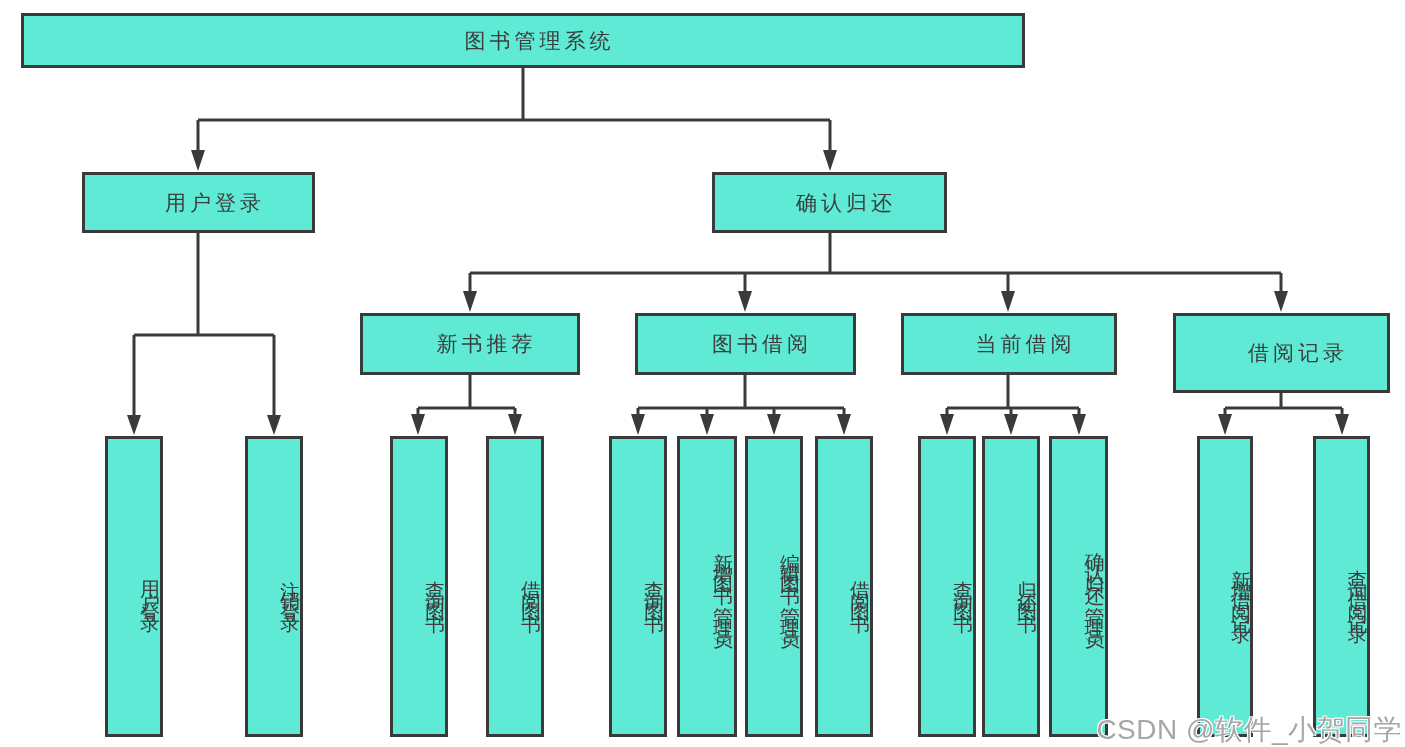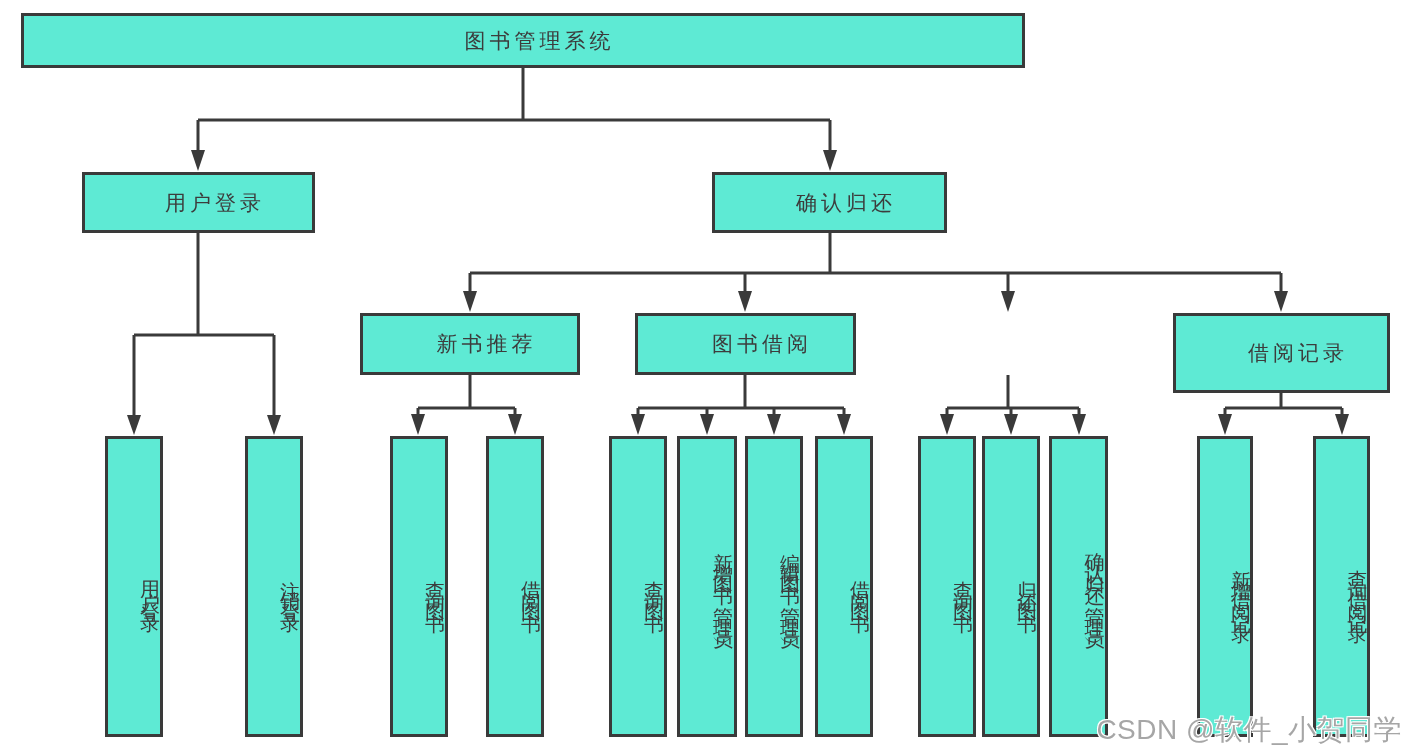--- a/index.html
+++ b/index.html
@@ -101,20 +101,21 @@
     </g>
   </svg>
 
   <div class="box hbox" style="left:21px;top:13px;width:1004px;height:55px">图书管理系统</div>
 
   <div class="box hbox" style="left:82px;top:172px;width:233px;height:61px">用户登录</div>
   <div class="box hbox" style="left:712px;top:172px;width:235px;height:61px">确认归还</div>
 
   <div class="box hbox" style="left:360px;top:313px;width:220px;height:62px">新书推荐</div>
   <div class="box hbox" style="left:635px;top:313px;width:221px;height:62px">图书借阅</div>
+  <div class="box hbox" style="left:901px;top:313px;width:216px;height:62px">当前借阅</div>
   <div class="box hbox" style="left:1173px;top:313px;width:217px;height:80px">借阅记录</div>
 
   <div class="box vbox" style="left:105px;top:436px;width:58px;height:301px">用户登录</div>
   <div class="box vbox" style="left:245px;top:436px;width:58px;height:301px">注销登录</div>
 
   <div class="box vbox" style="left:390px;top:436px;width:58px;height:301px">查询图书</div>
   <div class="box vbox" style="left:486px;top:436px;width:58px;height:301px">借阅图书</div>
 
   <div class="box vbox" style="left:609px;top:436px;width:58px;height:301px">查询图书</div>
   <div class="box vbox" style="left:677px;top:436px;width:60px;height:301px">新增图书（管理员）</div>

